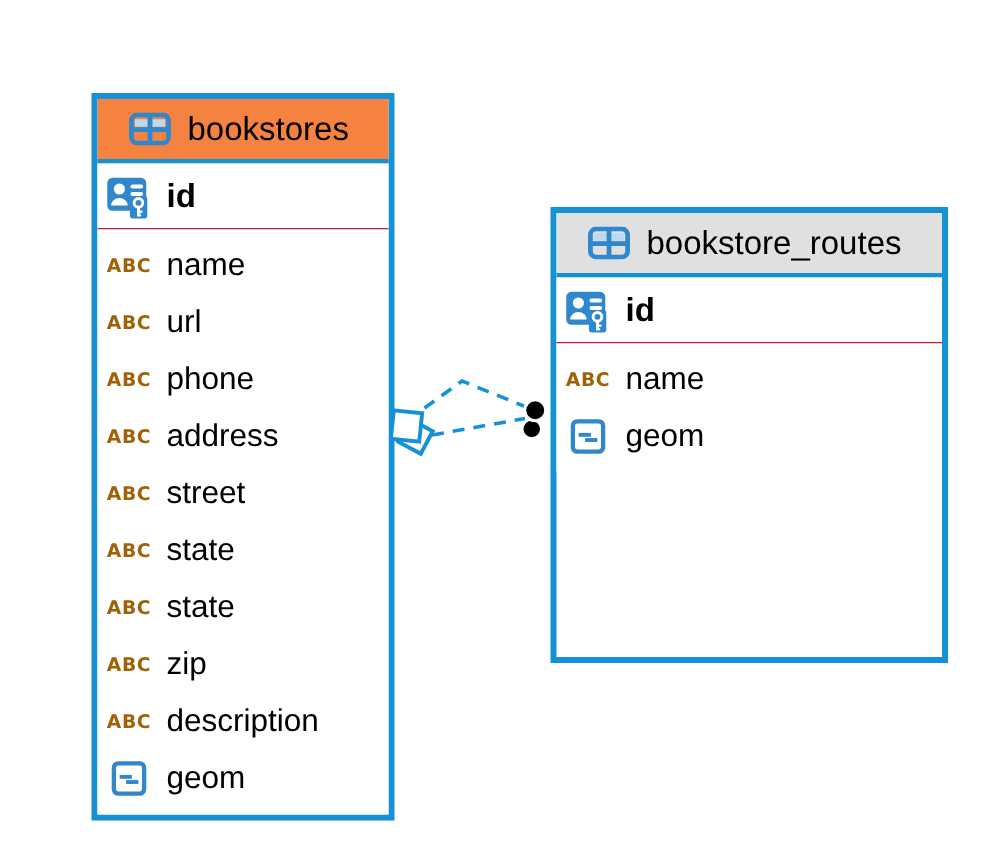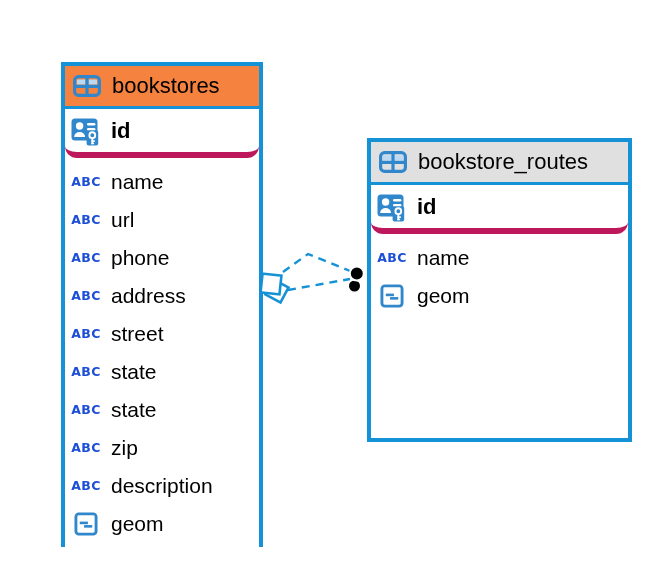--- a/index.html
+++ b/index.html
@@ -11,46 +11,46 @@
   }
   .table-node {
     position:absolute; box-sizing:border-box;
     border:4px solid #1591D6; background:#fff; z-index:1;
   }
   #table-bookstores { left:61px; top:62px; width:202px; height:485px; }
   #table-routes     { left:367px; top:138px; width:265px; height:304px; }
 
   .tbl-header {
     height:40px; display:flex; align-items:center;
-    padding-left:6px; gap:9px;
+    padding-left:19px; gap:9px;
     border-bottom:3px solid #1591D6;
     font-size:22px; white-space:nowrap; overflow:hidden;
   }
   .hdr-orange { background:#F5823E; }
   .hdr-gray   { background:#E0E0E0; }
 
   .pk-row {
     height:43px; display:flex; align-items:center;
     padding-left:5px; gap:9px;
-    border-bottom:6px solid #be185d;
-    font-size:22px; font-weight:700; background:#fff;border-radius:12px;
+    border-bottom:1px solid #be185d;
+    font-size:22px; font-weight:700; background:#fff;
   }
   .cols { padding:5px 0; background:#fff; }
   .col-row {
     height:38px; display:flex; align-items:center;
     padding-left:5px; gap:9px; font-size:21px; white-space:nowrap;
   }
   .icon-cell {
     width:32px; flex:0 0 32px; display:flex;
     align-items:center; justify-content:center;
   }
   .abc-icon {
     font-family:"DejaVu Sans", sans-serif;
     font-size:12.5px; font-weight:800; letter-spacing:0.4px;
-    color:#1d4ed8; line-height:1;
+    color:#a16207; line-height:1;
   }
   .col-label, .pk-label, .tbl-title { white-space:nowrap; }
 
   #connector-layer {
     position:absolute; left:0; top:0; z-index:2; pointer-events:none;
   }
   .dash-line {
     fill:none; stroke:#1591D6; stroke-width:2.4;
     stroke-dasharray:8 6; stroke-linecap:butt;
   }

